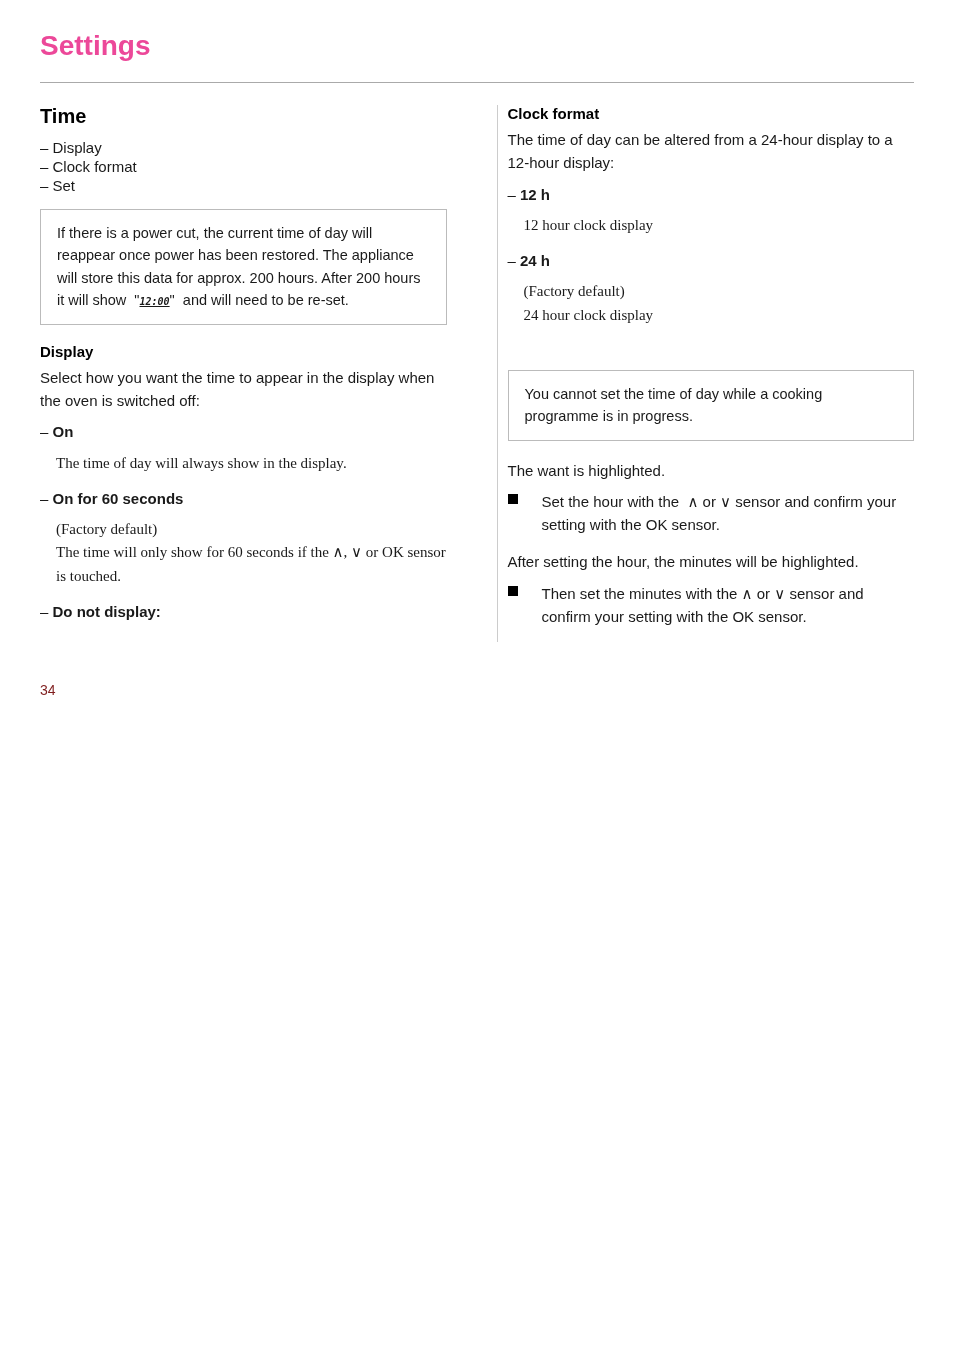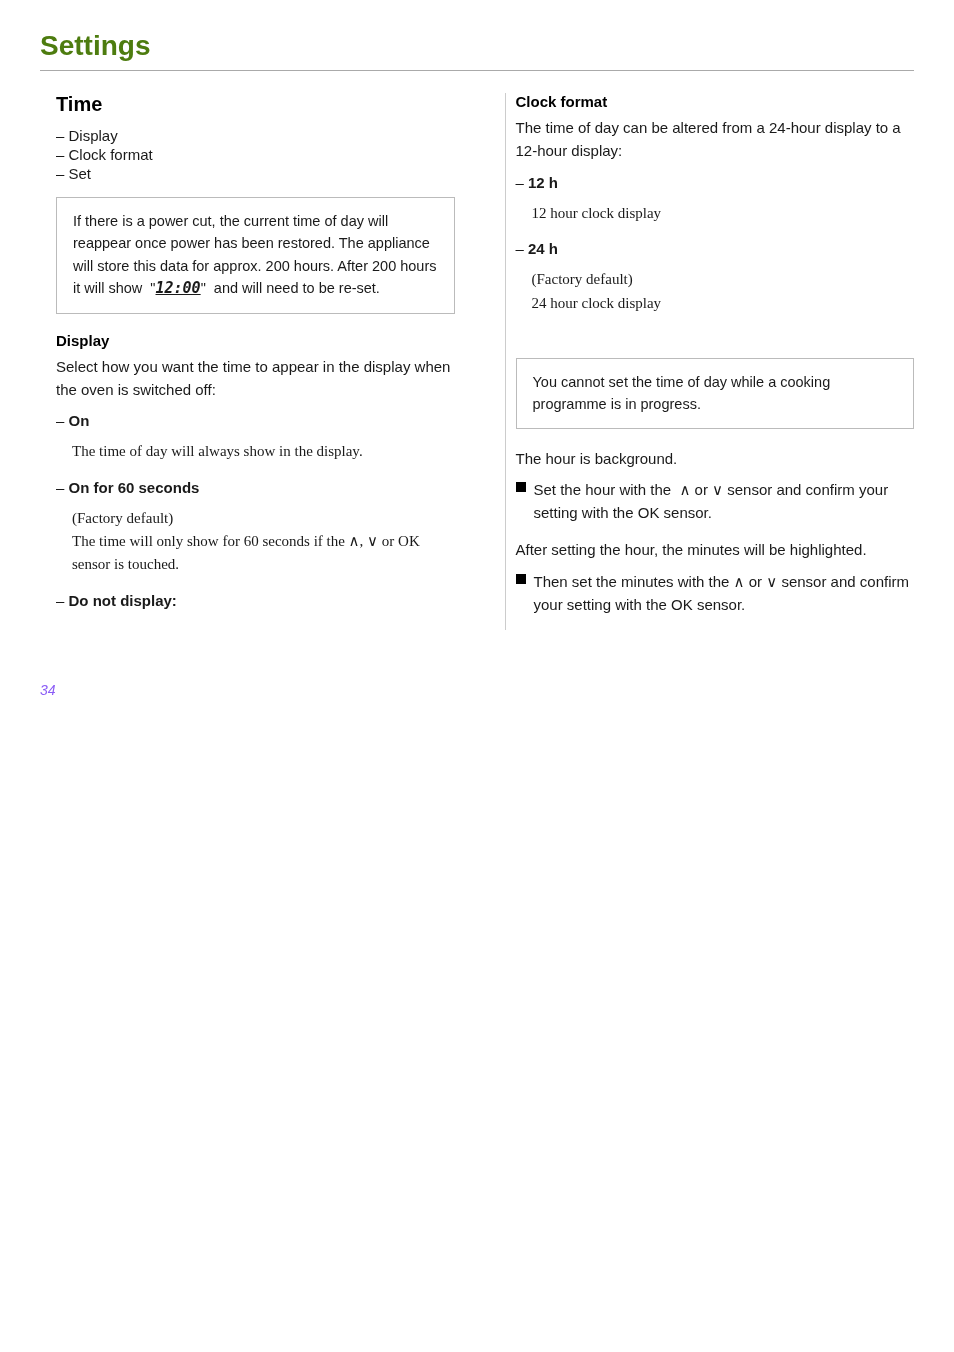--- a/index.html
+++ b/index.html
@@ -14,39 +14,38 @@
       background: #ffffff;
       font-family: Arial, Helvetica, sans-serif;
       font-size: 15px;
       color: #1a1a1a;
       padding: 30px 40px 40px 40px;
     }
 
     .page-title {
       font-size: 28px;
       font-weight: bold;
-      margin-bottom: 8px;
-      color: #4d7c0f;
+      margin-bottom: 20px;
+      color: #ec4899;
     }
 
     .title-divider {
       border: none;
       border-top: 1.5px solid #aaa;
       margin-bottom: 22px;
     }
 
     .two-column {
       display: flex;
       gap: 30px;
     }
 
     .left-col {
       flex: 1;
       padding-right: 20px;
-      margin-left: 16px;
     }
 
     .right-col {
       flex: 1;
       padding-left: 10px;
       border-left: 1px solid #ccc;
     }
 
     .section-title {
       font-size: 20px;
@@ -83,21 +82,21 @@
       background: #fff;
       font-size: 14.5px;
       line-height: 1.55;
       color: #1a1a1a;
     }
 
     .info-box .clock-display {
       font-family: monospace;
       font-style: italic;
       font-weight: bold;
-      font-size: 15px;
+      font-size: 10px;
       text-decoration: underline;
     }
 
     p {
       margin-bottom: 8px;
       line-height: 1.55;
     }
 
     .option-item {
       margin-bottom: 12px;
@@ -114,41 +113,40 @@
     .option-desc {
       margin-left: 16px;
       line-height: 1.55;
       font-family: Liberation Serif, serif;
     }
 
     .bullet-item {
       display: flex;
       align-items: flex-start;
       margin-bottom: 14px;
-      gap: 8px;
+      gap: 24px;
     }
 
     .bullet-square {
       width: 10px;
       height: 10px;
       background: #000;
       flex-shrink: 0;
       margin-top: 4px;
     }
 
     .bullet-text {
       line-height: 1.55;
       flex: 1;
     }
 
     .page-number {
-      margin-top: 52px;
+      margin-top: 40px;
       font-size: 14px;
-      color: #8b5cf6;
-      font-style: italic;
+      color: #7f1d1d;
     }
   </style>
 </head>
 <body>
 
 <h1 class="page-title">Settings</h1>
 <hr class="title-divider">
 
 <div class="two-column">
 
@@ -207,21 +205,21 @@
         <div>(Factory default)</div>
         <div>24 hour clock display</div>
       </div>
     </div>
 
     <br>
 
 
     <div class="info-box">You cannot set the time of day while a cooking programme is in progress.</div>
 
-    <p>The hour is background.</p>
+    <p>The want is highlighted.</p>
 
     <div class="bullet-item">
       <div class="bullet-square"></div>
       <div class="bullet-text">Set the hour with the &nbsp;∧ or ∨ sensor and confirm your setting with the OK sensor.</div>
     </div>
 
     <p>After setting the hour, the minutes will be highlighted.</p>
 
     <div class="bullet-item">
       <div class="bullet-square"></div>

